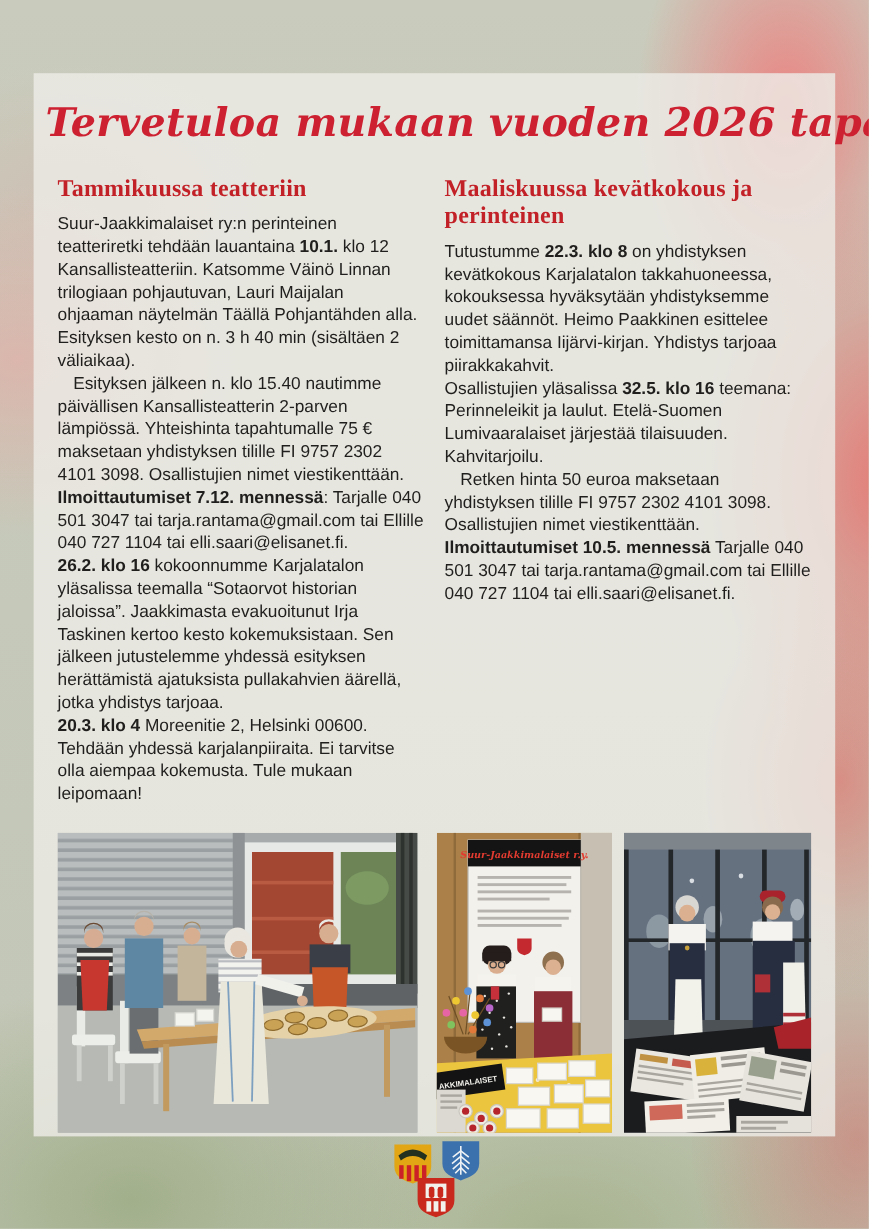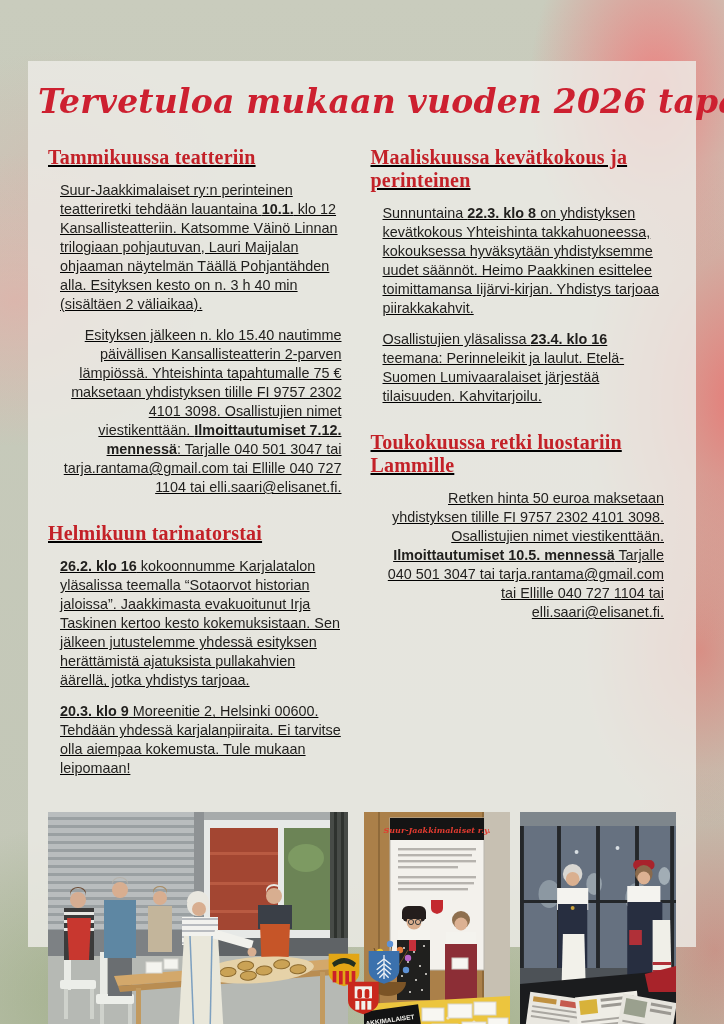--- a/index.html
+++ b/index.html
@@ -25,28 +25,28 @@
     background:rgba(237,236,231,0.82);
   }
 
   .title{
     font-family:"DejaVu Serif",serif;font-style:italic;font-weight:700;
     font-size:33px;color:#cd2030;text-align:center;margin:21px 10px 0;
     letter-spacing:0.2px;white-space:nowrap;
   }
 
   .cols{display:flex;gap:17px;padding:0 20px;}
-  .col{flex:1;min-width:0;text-decoration:underline;}
+  .col{flex:1;min-width:0;}
 
   h2.heading{
     font-family:"Liberation Serif",serif;font-weight:700;font-size:20px;
     color:#c32128;margin:25px 0 9px;letter-spacing:0.2px;
   }
-  p.para{font-size:14.4px;line-height:1.32;color:#201f1d;margin:12px;}
-  p.ind{text-indent:13px;text-align:right;}
+  p.para{font-size:14.4px;line-height:1.32;color:#201f1d;margin:0;}
+  p.ind{text-indent:13px;}
   .para b{font-weight:700;}
 
   .photos{display:flex;gap:16px;padding:0 20px;margin-top:22px;}
   .photo-cell-left{flex:0 0 300px;}
   .photo-cell-right{flex:1;min-width:0;}
   .photo-pair{display:flex;gap:10px;}
   .photo-pair .p2{flex:0 0 146px;}
   .photo-pair .p3{flex:1;min-width:0;}
   .photo-frame svg{display:block;}
 
@@ -64,41 +64,39 @@
   <div class="cols">
 
     <div class="col">
       <section>
         <h2 class="heading">Tammikuussa teatteriin</h2>
         <p class="para"><span>Suur-Jaakkimalaiset ry:n perinteinen teatteriretki tehdään lauantaina </span><b>10.1.</b><span> klo 12 Kansallisteatteriin. Katsomme Väinö Linnan trilogiaan pohjautuvan, Lauri Maijalan ohjaaman näytelmän Täällä Pohjantähden alla. Esityksen kesto on n. 3 h 40 min (sisältäen 2 väliaikaa).</span></p>
         <p class="para ind"><span>Esityksen jälkeen n. klo 15.40 nautimme päivällisen Kansallisteatterin 2-parven lämpiössä. Yhteishinta tapahtumalle 75 € maksetaan yhdistyksen tilille FI 9757 2302 4101 3098. Osallistujien nimet viestikenttään. </span><b>Ilmoittautumiset 7.12. mennessä</b><span>: Tarjalle 040 501 3047 tai tarja.rantama@gmail.com tai Ellille 040 727 1104 tai elli.saari@elisanet.fi.</span></p>
       </section>
 
       <section>
-        <h2 class="heading">Helmikuun tarinatorstai</h2>
         <p class="para"><b>26.2. klo 16</b><span> kokoonnumme Karjalatalon yläsalissa teemalla “Sotaorvot historian jaloissa”. Jaakkimasta evakuoitunut Irja Taskinen kertoo kesto kokemuksistaan. Sen jälkeen jutustelemme yhdessä esityksen herättämistä ajatuksista pullakahvien äärellä, jotka yhdistys tarjoaa.</span></p>
       </section>
 
       <section>
-        <p class="para"><b>20.3. klo 9</b><span> Moreenitie 2, Helsinki 00600. Tehdään yhdessä karjalanpiiraita. Ei tarvitse olla aiempaa kokemusta. Tule mukaan leipomaan!</span></p>
+        <p class="para"><b>20.3. klo 4</b><span> Moreenitie 2, Helsinki 00600. Tehdään yhdessä karjalanpiiraita. Ei tarvitse olla aiempaa kokemusta. Tule mukaan leipomaan!</span></p>
       </section>
     </div>
 
     <div class="col">
       <section>
         <h2 class="heading">Maaliskuussa kevätkokous ja perinteinen</h2>
-        <p class="para"><span>Sunnuntaina </span><b>22.3. klo 8</b><span> on yhdistyksen kevätkokous Yhteishinta takkahuoneessa, kokouksessa hyväksytään yhdistyksemme uudet säännöt. Heimo Paakkinen esittelee toimittamansa Iijärvi-kirjan. Yhdistys tarjoaa piirakkakahvit.</span></p>
-      </section>
-
-      <section>
-        <p class="para"><span>Osallistujien yläsalissa </span><b>23.4. klo 16</b><span> teemana: Perinneleikit ja laulut. Etelä-Suomen Lumivaaralaiset järjestää tilaisuuden. Kahvitarjoilu.</span></p>
-      </section>
-
-      <section>
-        <h2 class="heading">Toukokuussa retki luostariin Lammille</h2>
+        <p class="para"><span>Tutustumme </span><b>22.3. klo 8</b><span> on yhdistyksen kevätkokous Karjalatalon takkahuoneessa, kokouksessa hyväksytään yhdistyksemme uudet säännöt. Heimo Paakkinen esittelee toimittamansa Iijärvi-kirjan. Yhdistys tarjoaa piirakkakahvit.</span></p>
+      </section>
+
+      <section>
+        <p class="para"><span>Osallistujien yläsalissa </span><b>32.5. klo 16</b><span> teemana: Perinneleikit ja laulut. Etelä-Suomen Lumivaaralaiset järjestää tilaisuuden. Kahvitarjoilu.</span></p>
+      </section>
+
+      <section>
         <p class="para ind"><span>Retken hinta 50 euroa maksetaan yhdistyksen tilille FI 9757 2302 4101 3098. Osallistujien nimet viestikenttään. </span><b>Ilmoittautumiset 10.5. mennessä</b><span> Tarjalle 040 501 3047 tai tarja.rantama@gmail.com tai Ellille 040 727 1104 tai elli.saari@elisanet.fi.</span></p>
       </section>
     </div>
   </div>
 
   <div class="photos">
 
     <div class="photo-cell-left">
       <div class="photo-frame">
         <svg width="300" height="250" viewBox="0 0 300 250">

